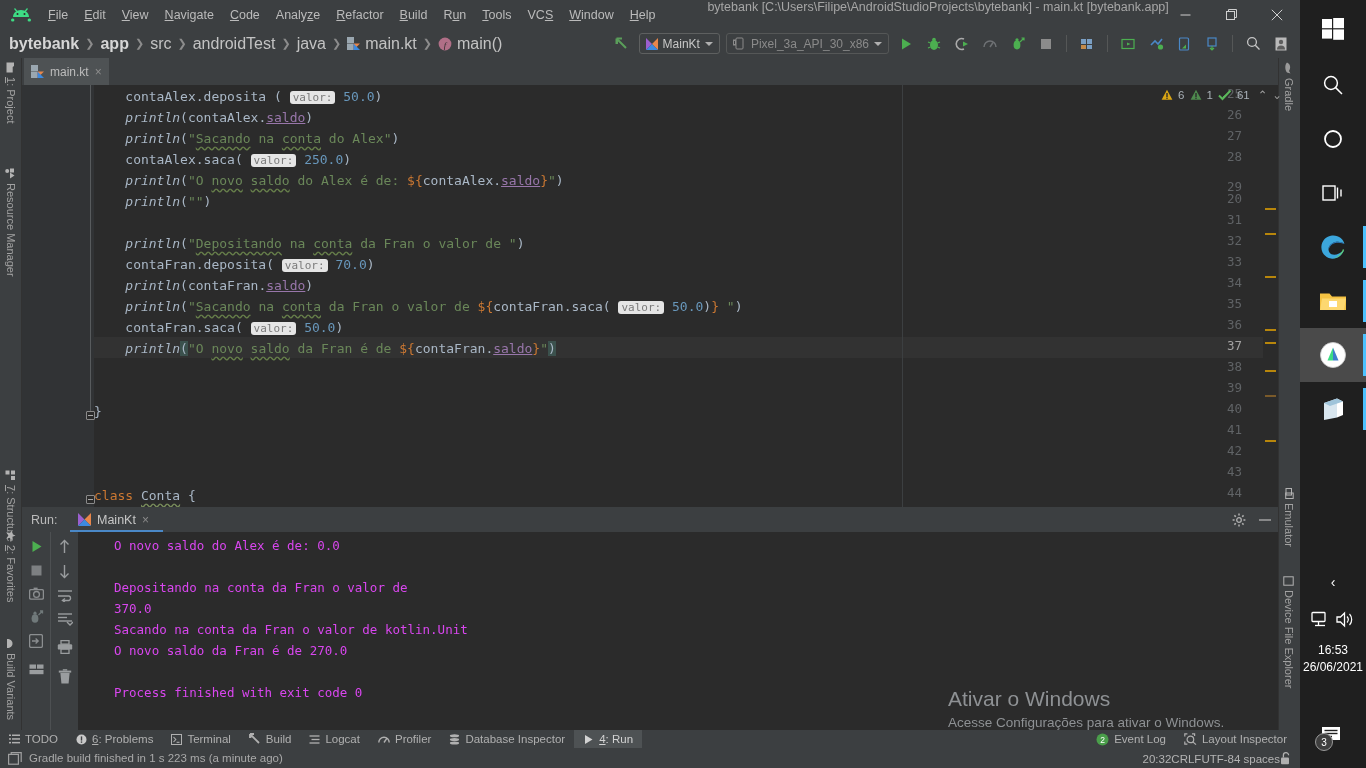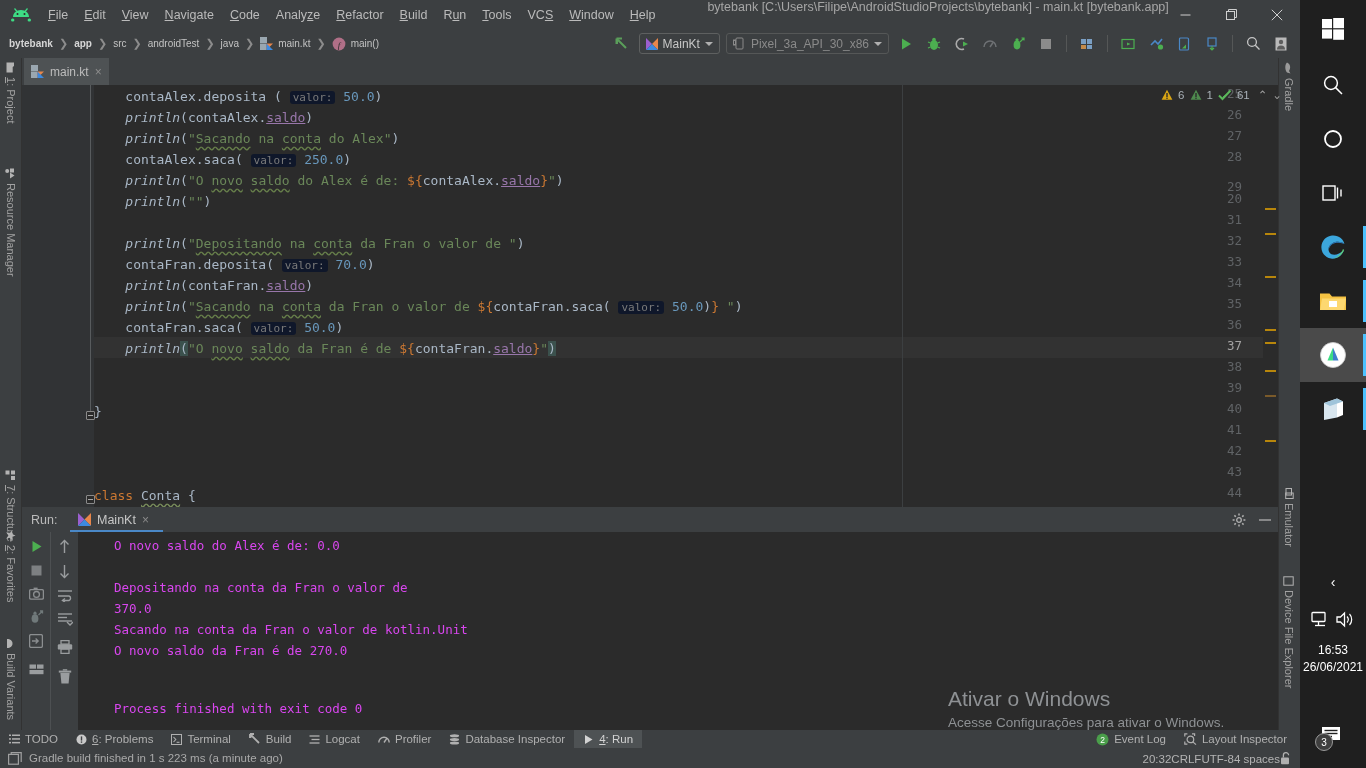--- a/index.html
+++ b/index.html
@@ -22,21 +22,21 @@
   .menu-item { color: #bbbbbb; font-size: 12.5px; padding: 2px 8px; cursor: default; }
   .menu-item .u { text-decoration: underline; }
   .win-title { color: #a6a6a6; font-size: 12.5px; margin-left: 44px; white-space: nowrap; }
   .wbtns { position: absolute; right: 0; top: 0; height: 29px; display: flex; align-items: center; }
   .wbtn { width: 46px; height: 29px; display: flex; align-items: center; justify-content: center; color: #cccccc; font-size: 13px; }
   .wbtn svg { display: block; }
 
   
   .navbar { position: absolute; left: 0; top: 29px; width: 1300px; height: 29px; background: #3c3f41; display: flex; align-items: center; }
   .crumbs { display: flex; align-items: center; margin-left: 9px; }
-  .crumb { color: #c3c3c3; font-size: 10px; white-space: nowrap; }
+  .crumb { color: #c3c3c3; font-size: 16px; white-space: nowrap; }
   .crumb.bold { font-weight: bold; color: #d6d6d6; }
   .crumb-sep { color: #8c8c8c; font-size: 11px; margin: 0 6px; }
   .toolbar-right { position: absolute; right: 8px; top: 0; height: 29px; display: flex; align-items: center; gap: 6px; }
   .tb-ico { width: 22px; height: 22px; display: flex; align-items: center; justify-content: center; }
   .combo { height: 21px; border: 1px solid #5e6060; border-radius: 3px; display: flex; align-items: center; padding: 0 6px; gap: 5px; color: #c8c8c8; font-size: 12px; }
   .combo.dim { color: #8a8a8a; border-color: #555757; }
   .caret { width: 0; height: 0; border-left: 4px solid transparent; border-right: 4px solid transparent; border-top: 4px solid #b0b0b0; }
   .tb-sep { width: 1px; height: 17px; background: #555757; margin: 0 3px; }
 
   
@@ -62,21 +62,21 @@
   .code { position: absolute; left: 72px; top: 0; font-family: "DejaVu Sans Mono", monospace; font-size: 13px; line-height: 21px; white-space: pre; }
   .cl { position: absolute; left: 0; color: #a9b7c6; }
   .curline { position: absolute; left: 0; width: 1256px; height: 21px; background: #323232; }
   .kw { color: #cc7832; }
   .fn { color: #a9b7c6; font-style: italic; }
   .str { color: #6a8759; }
   .num { color: #6897bb; }
   .tmpl { color: #cc7832; }
   .prop { color: #9876aa; text-decoration: underline; text-decoration-color: #9876aa; }
   .cls { color: #a9b7c6; }
-  .hint { background: #0f172a; color: #7a7a7a; font-size: 11px; border-radius: 3px; padding: 0 3px; }
+  .hint { background: #e5e5e5; color: #7a7a7a; font-size: 11px; border-radius: 3px; padding: 0 3px; }
   .mparen { background: #3b514d; }
   .wavy { text-decoration: underline; text-decoration-style: wavy; text-decoration-color: #67804a; text-underline-offset: 3px; }
   .wavy2 { text-decoration: underline; text-decoration-style: wavy; text-decoration-color: #7a8f5c; text-underline-offset: 3px; }
 
   
   .vsplit { position: absolute; left: 902px; top: 85px; width: 1px; height: 422px; background: #3c3f41; }
   .inspect { position: absolute; right: 18px; top: 88px; display: flex; align-items: center; gap: 5px; font-size: 11.5px; color: #9fa1a3; }
   .inspect .n { color: #a9b1b8; }
   .markbar { position: absolute; left: 1263px; top: 85px; width: 15px; height: 422px; background: #2b2b2b; }
   .mark { position: absolute; left: 2px; width: 11px; height: 2px; }
@@ -613,21 +613,21 @@
 
       <div class="console">
         <div id="console-body">
             <div class="cline" style="top: 6px;">O novo saldo do Alex é de: 0.0</div>
             <div class="cline" style="top: 27px;"></div>
             <div class="cline" style="top: 48px;">Depositando na conta da Fran o valor de</div>
             <div class="cline" style="top: 69px;">370.0</div>
             <div class="cline" style="top: 90px;">Sacando na conta da Fran o valor de kotlin.Unit</div>
             <div class="cline" style="top: 111px;">O novo saldo da Fran é de 270.0</div>
             <div class="cline" style="top: 132px;"></div>
-            <div class="cline" style="top: 169px; text-align: center;">Process finished with exit code 0</div>
+            <div class="cline" style="top: 153px; text-align: center;">Process finished with exit code 0</div>
           </div>
       </div>
     </div>
 
     <div class="wm">
       <div class="t1">Ativar o Windows</div>
       <div class="t2">Acesse Configurações para ativar o Windows.</div>
     </div>
 
     <div class="bstrip">

